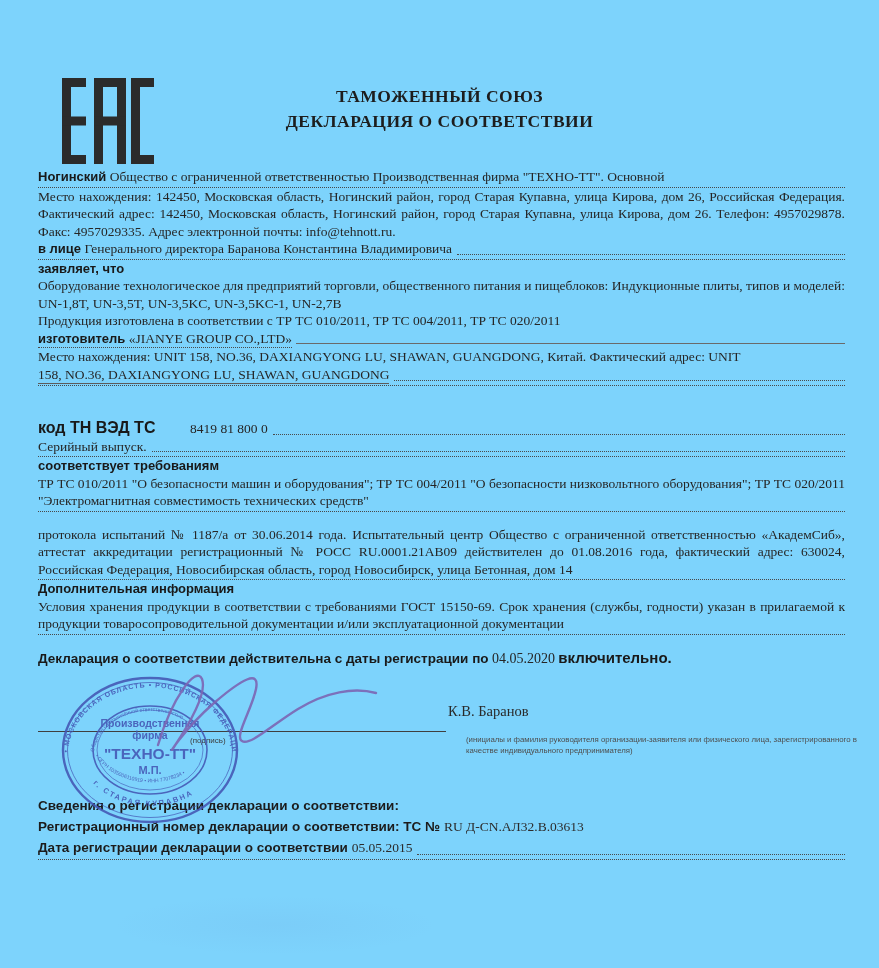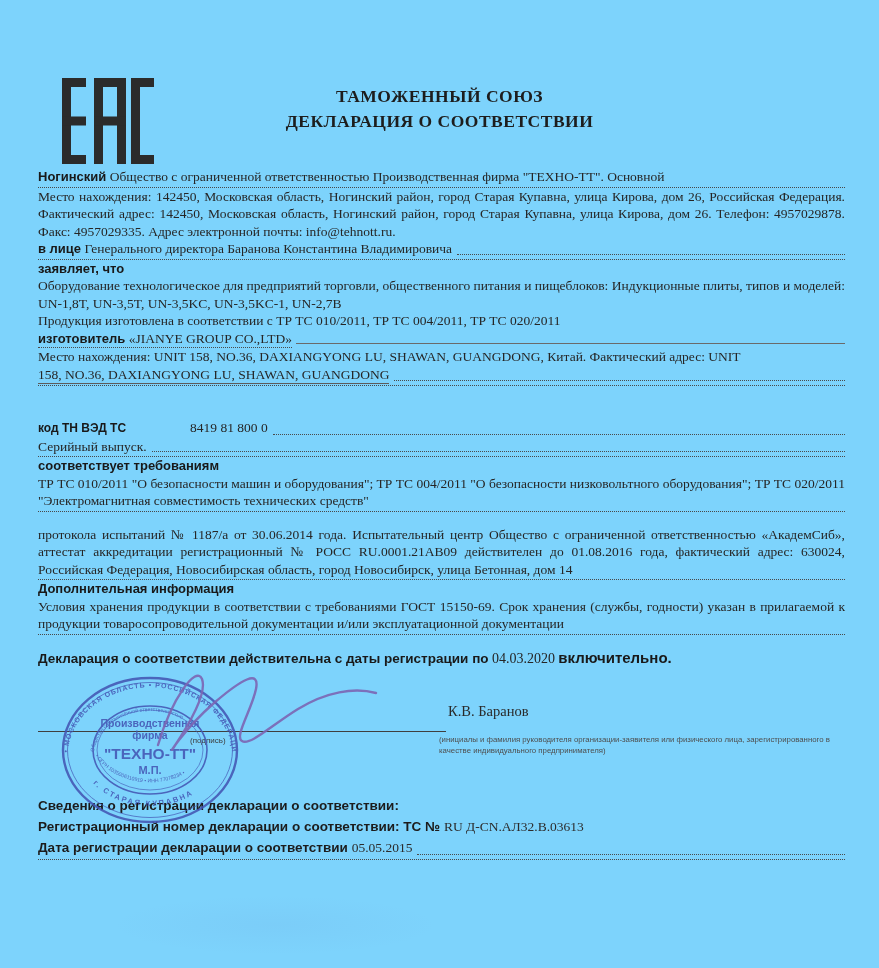--- a/index.html
+++ b/index.html
@@ -34,21 +34,21 @@
   .sep{border-bottom:1.4px dotted #484848;height:0;margin-top:1px;}
   .u-dot{border-bottom:1.4px dotted #4a4a4a;}
   .u-solid{border-bottom:1px solid #5c5c5c;} .gap-m{height:14px;} .gap-l{height:33px;}
 
   
   .sig-zone{position:relative;height:116px;margin-top:12px;}
   .sig-line{position:absolute;left:0;top:52px;width:408px;border-top:1.5px solid #3f3f3f;}
   .sig-caption{position:absolute;left:152px;top:57px;font-family:"Liberation Sans", sans-serif;
     font-size:8px;color:#3c3c3c;}
   .sig-name{position:absolute;left:410px;top:24px;font-size:14.5px;color:#2a2a2a;}
-  .sig-name-caption{position:absolute;left:401px;top:56px;width:400px;
+  .sig-name-caption{position:absolute;left:428px;top:56px;width:400px;
     font-family:"Liberation Sans", sans-serif;font-size:7.8px;line-height:1.4;color:#4e4e4e;}
   .stamp{position:absolute;left:22px;top:-4px;width:180px;height:150px;z-index:5;opacity:.88;pointer-events:none;}
   .autograph{position:absolute;left:92px;top:-26px;width:310px;height:105px;z-index:6;opacity:.9;pointer-events:none;}
 
   .reg-line{font-family:"Liberation Sans", sans-serif;font-weight:bold;
     font-size:13.5px;line-height:21px;color:#1c1c1c;}
   .reg-line .val{font-size:13.5px;color:#2c2c2c;}
 
   .artifact{position:absolute;left:110px;top:895px;width:330px;height:60px;border-radius:50%;
     background:radial-gradient(ellipse at center, rgba(90,110,190,.06), rgba(90,110,190,0) 70%);}
@@ -112,21 +112,21 @@
     <div class="line">Место нахождения: UNIT 158, NO.36, DAXIANGYONG LU, SHAWAN, GUANGDONG, Китай. Фактический адрес: UNIT</div>
     <div class="row line">
       <span class="u-solid">158, NO.36, DAXIANGYONG LU, SHAWAN, GUANGDONG</span>
       <span class="leader"></span>
     </div>
     <div class="sep"></div>
 
     <div class="gap-l"></div>
 
     <div class="row line">
-      <span class="lbl" style="flex:0 0 152px;font-size:12px;">код ТН ВЭД ТС</span>
+      <span class="lbl" style="flex:0 0 152px;font-size:16px;">код ТН ВЭД ТС</span>
       <span>8419 81 800 0</span>
       <span class="leader"></span>
     </div>
     <div class="row line">
       <span>Серийный выпуск.</span>
       <span class="leader"></span>
     </div>
     <div class="sep"></div>
 
     <div class="line lbl">соответствует требованиям</div>
@@ -139,21 +139,21 @@
     <div class="sep"></div>
 
     <div class="line lbl">Дополнительная информация</div>
     <div class="para">Условия хранения продукции в соответствии с требованиями ГОСТ 15150-69. Срок хранения (службы, годности) указан в прилагаемой к продукции товаросопроводительной документации и/или эксплуатационной документации</div>
     <div class="sep"></div>
 
     <div class="gap-m"></div>
 
     <div class="line">
       <span class="lbl" style="font-size:13.5px;">Декларация о соответствии действительна с даты регистрации по</span>
-      <span class="val" style="font-size:14px;">04.03.2020</span>
+      <span class="val" style="font-size:14px;">04.05.2020</span>
       <span class="lbl" style="font-size:15px;">включительно.</span>
     </div>
 
     <div class="sig-zone">
       <div class="sig-line"></div>
       <div class="sig-caption">(подпись)</div>
       <div class="sig-name">К.В. Баранов</div>
       <div class="sig-name-caption">(инициалы и фамилия руководителя организации-заявителя или физического лица, зарегистрированного в качестве индивидуального предпринимателя)</div>
 
       <svg class="stamp" viewBox="0 0 180 150">

